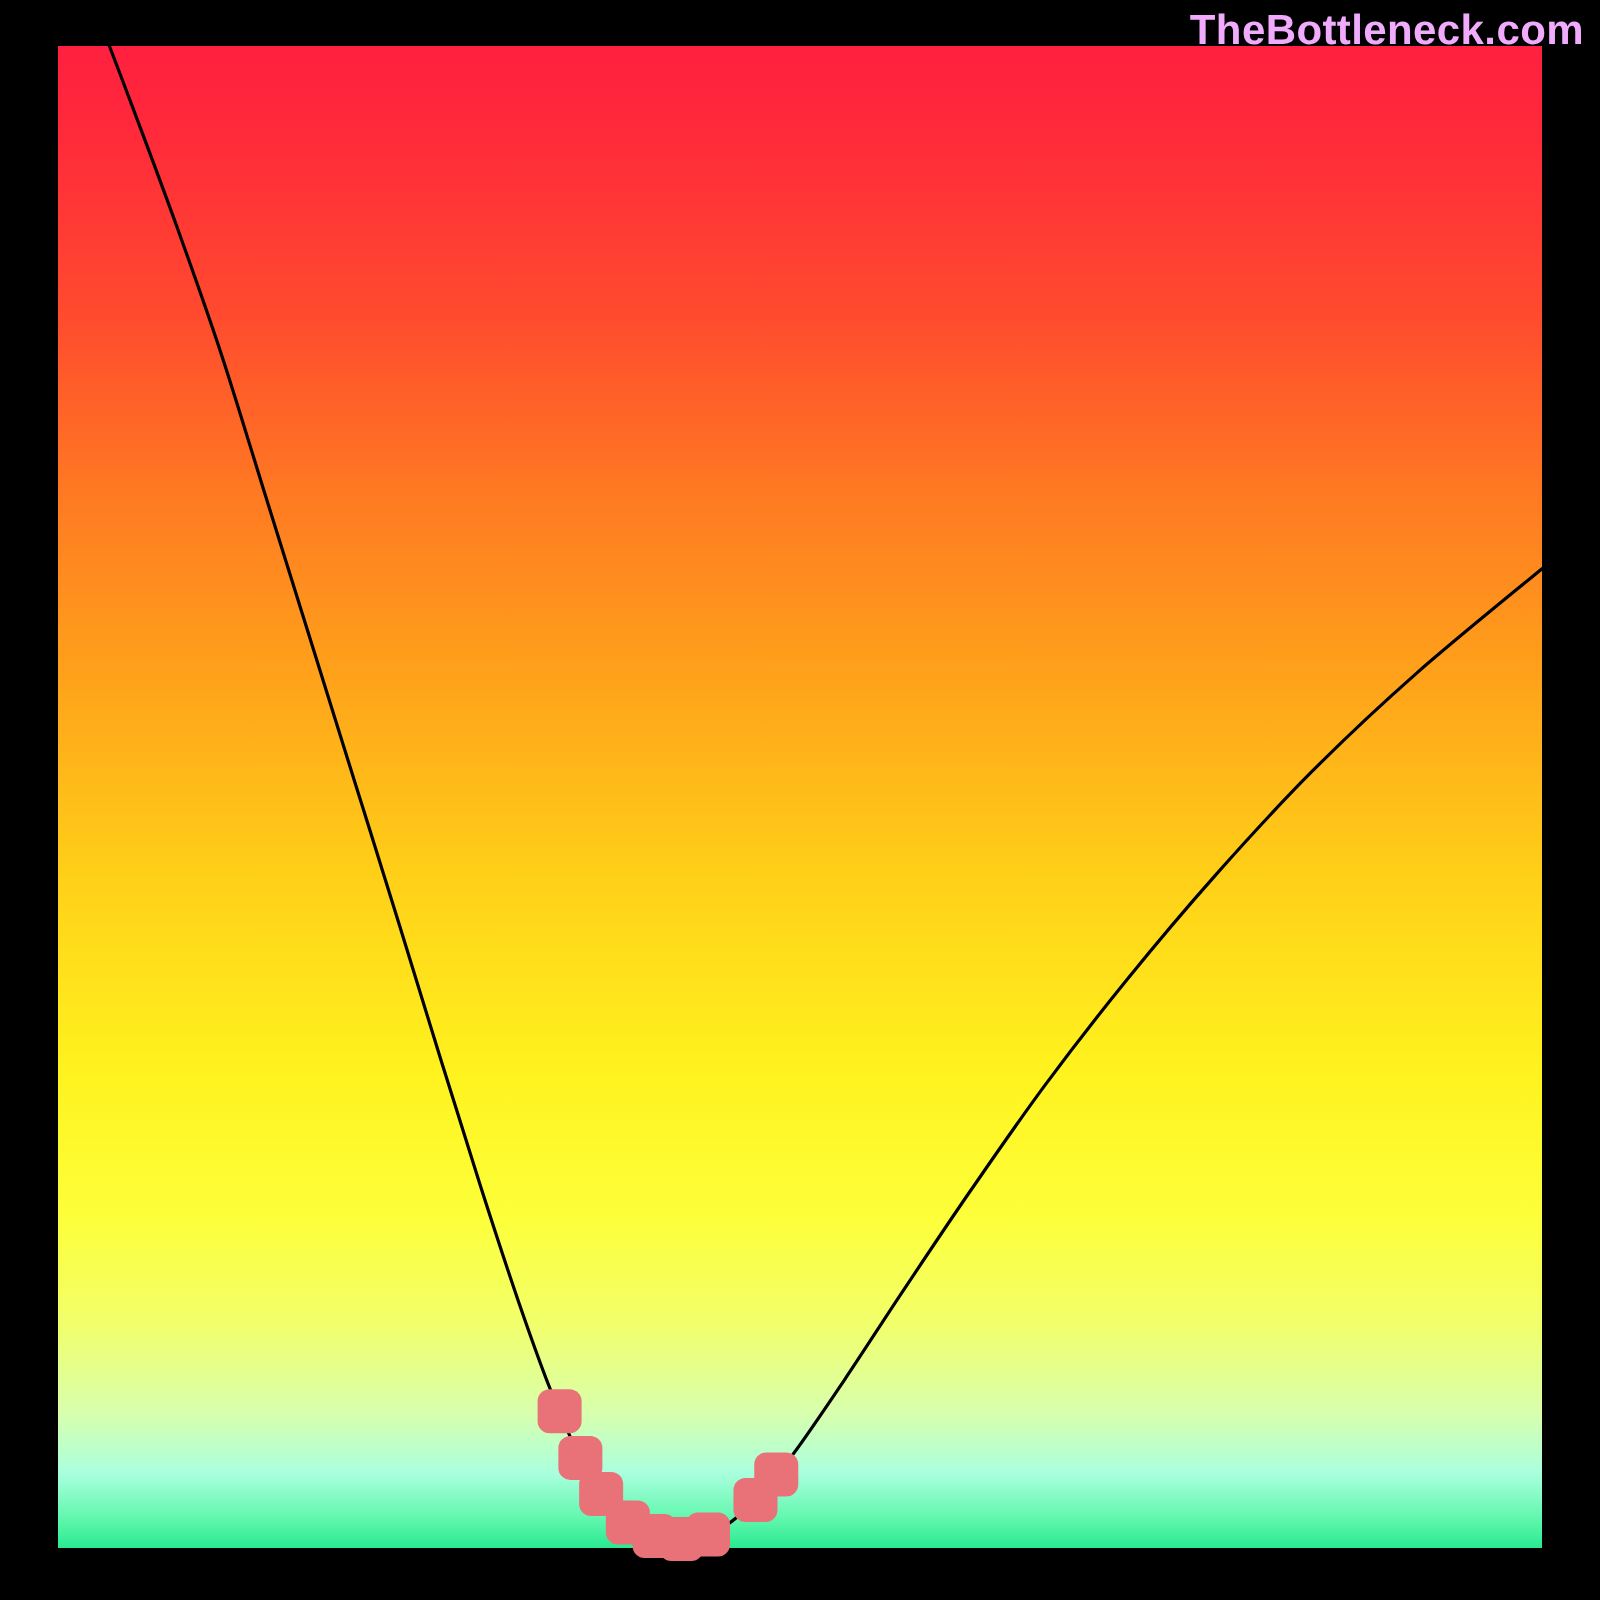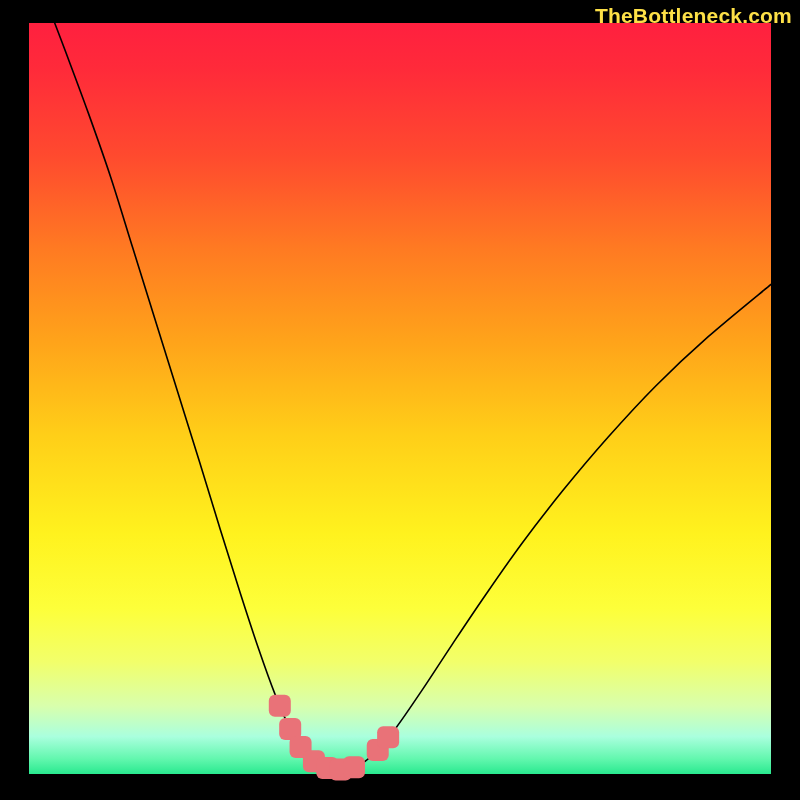--- a/index.html
+++ b/index.html
@@ -32,21 +32,21 @@
       #29e98f 100%
     );
   }
   .watermark {
     position: absolute;
     top: 4px;
     right: 8px;
     font-family: Arial, Helvetica, sans-serif;
     font-size: 21px;
     font-weight: 560;
-    color: #fde047;
+    color: #f0abfc;
     letter-spacing: 0.2px;
     z-index: 5;
   }
   svg.overlay {
     position: absolute;
     left: 0; top: 0;
     width: 800px;
     height: 800px;
     z-index: 3;
     pointer-events: none;

